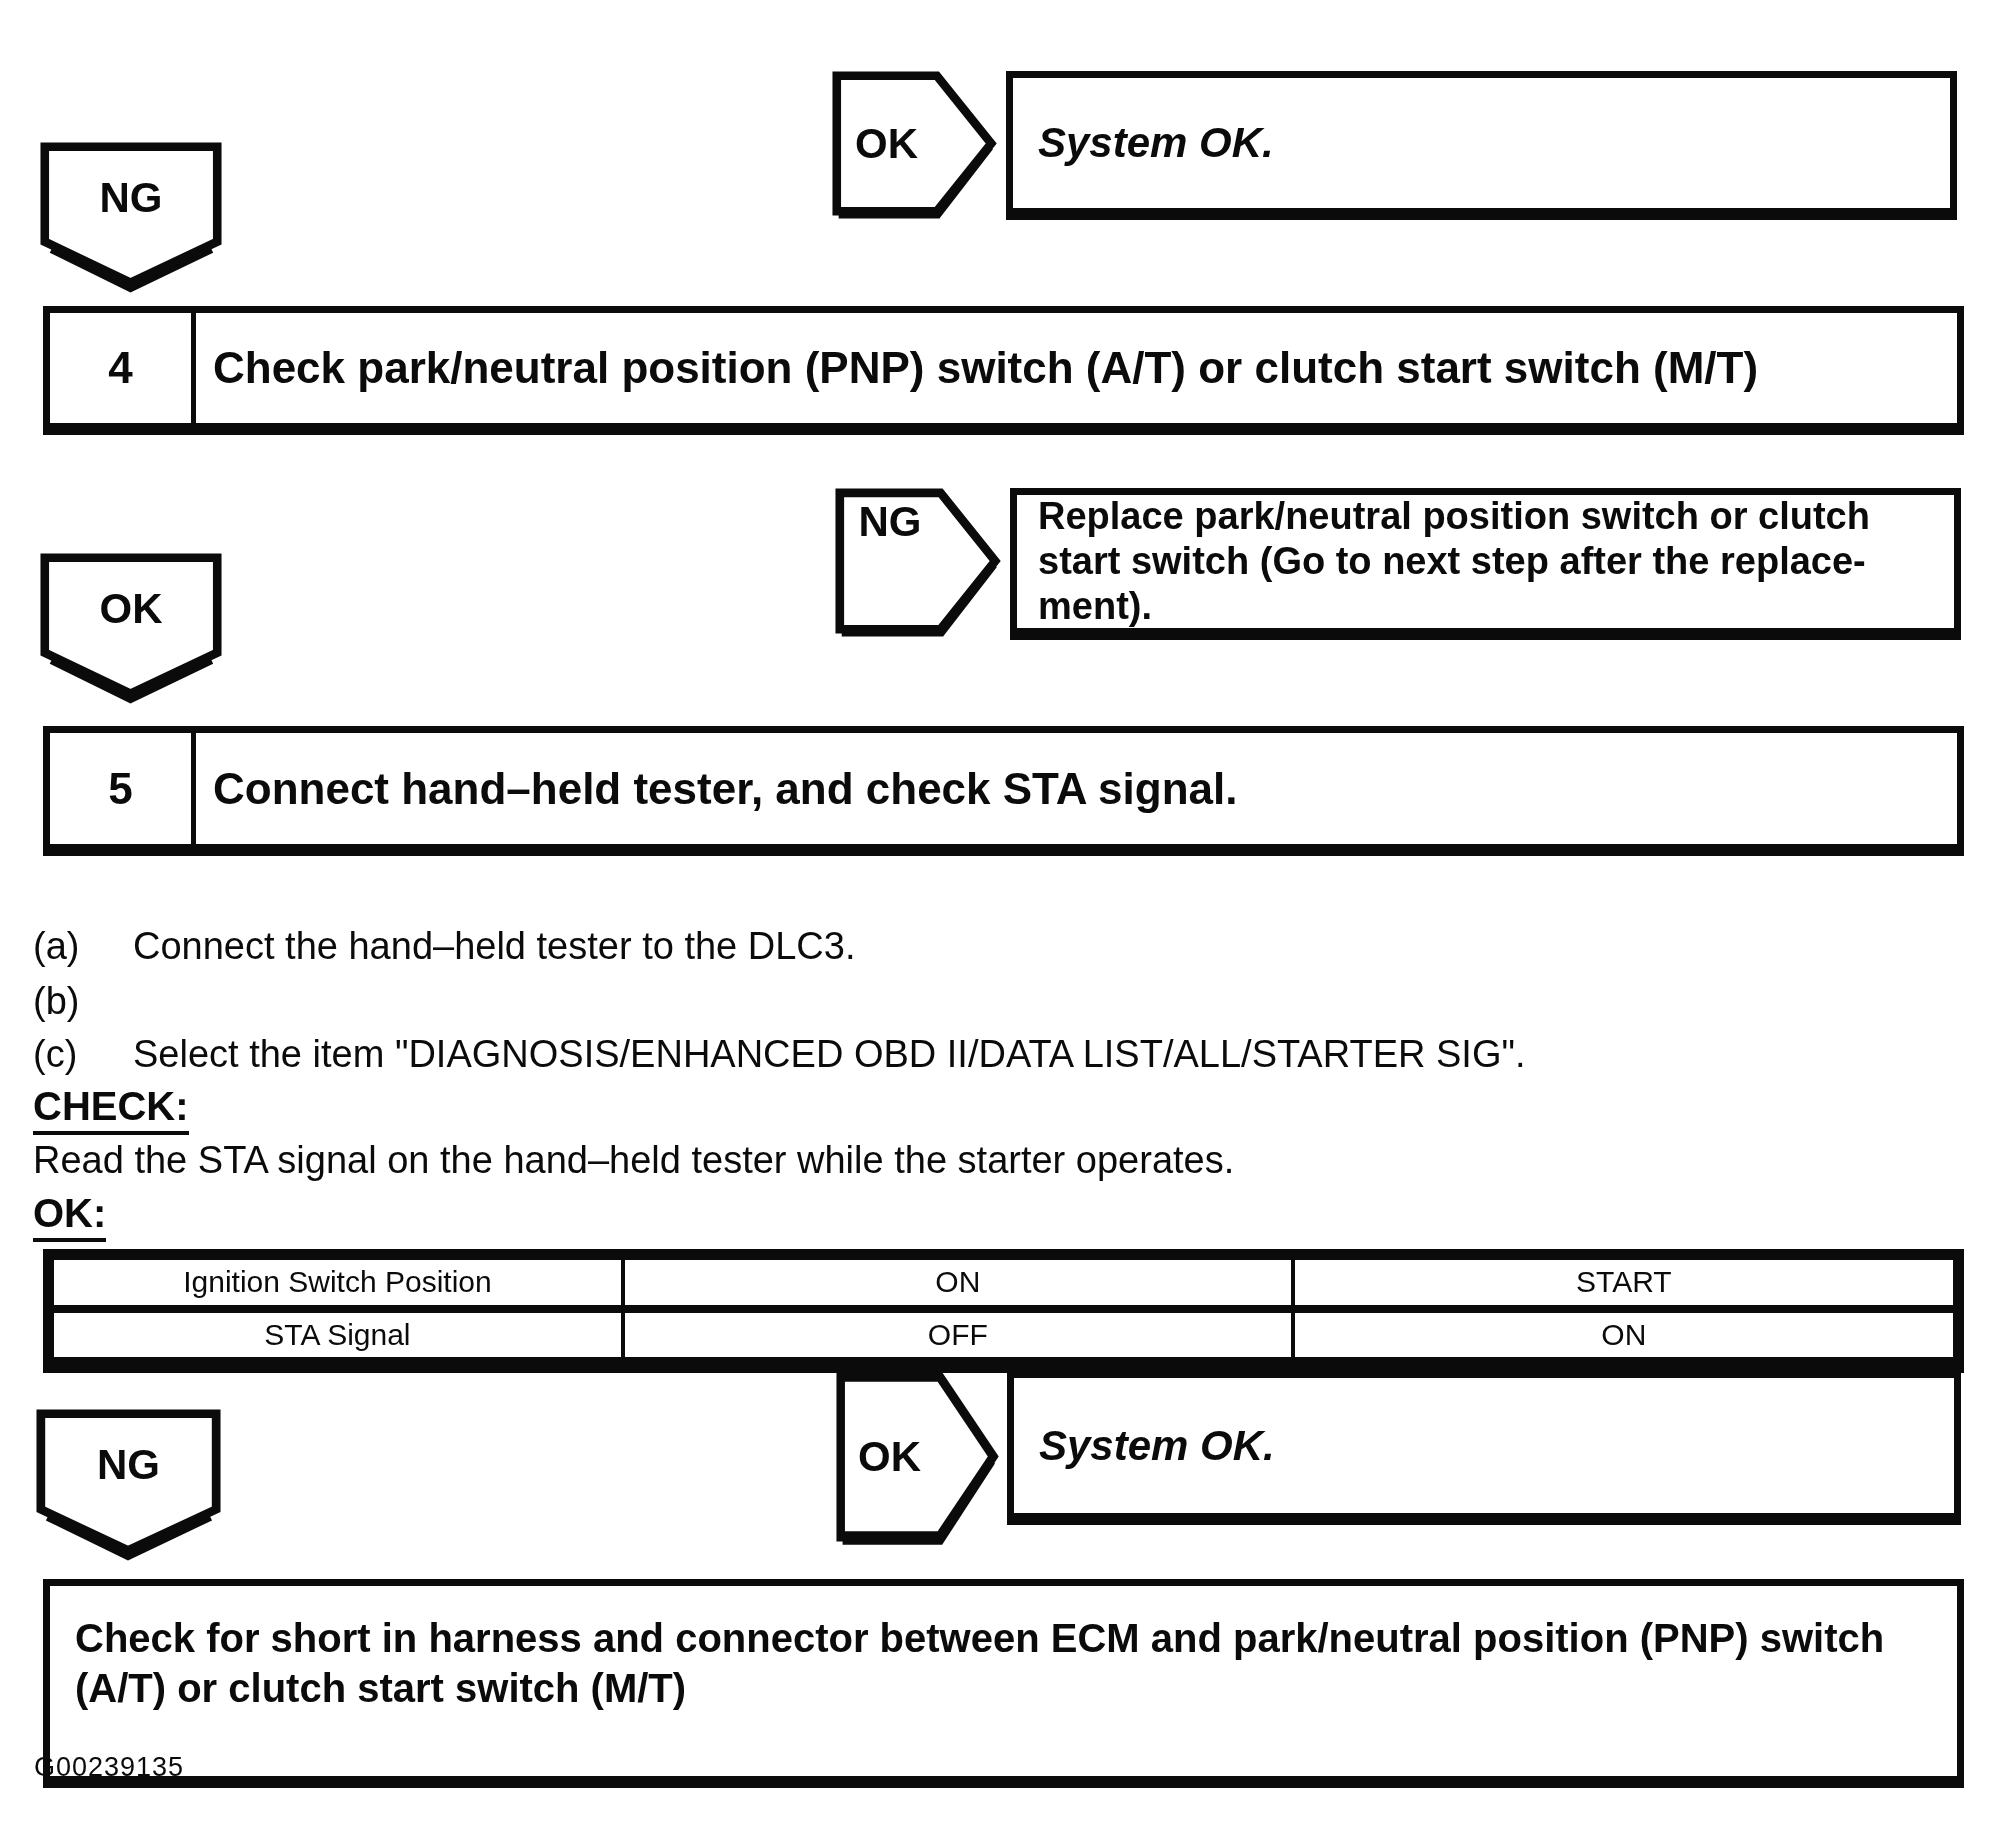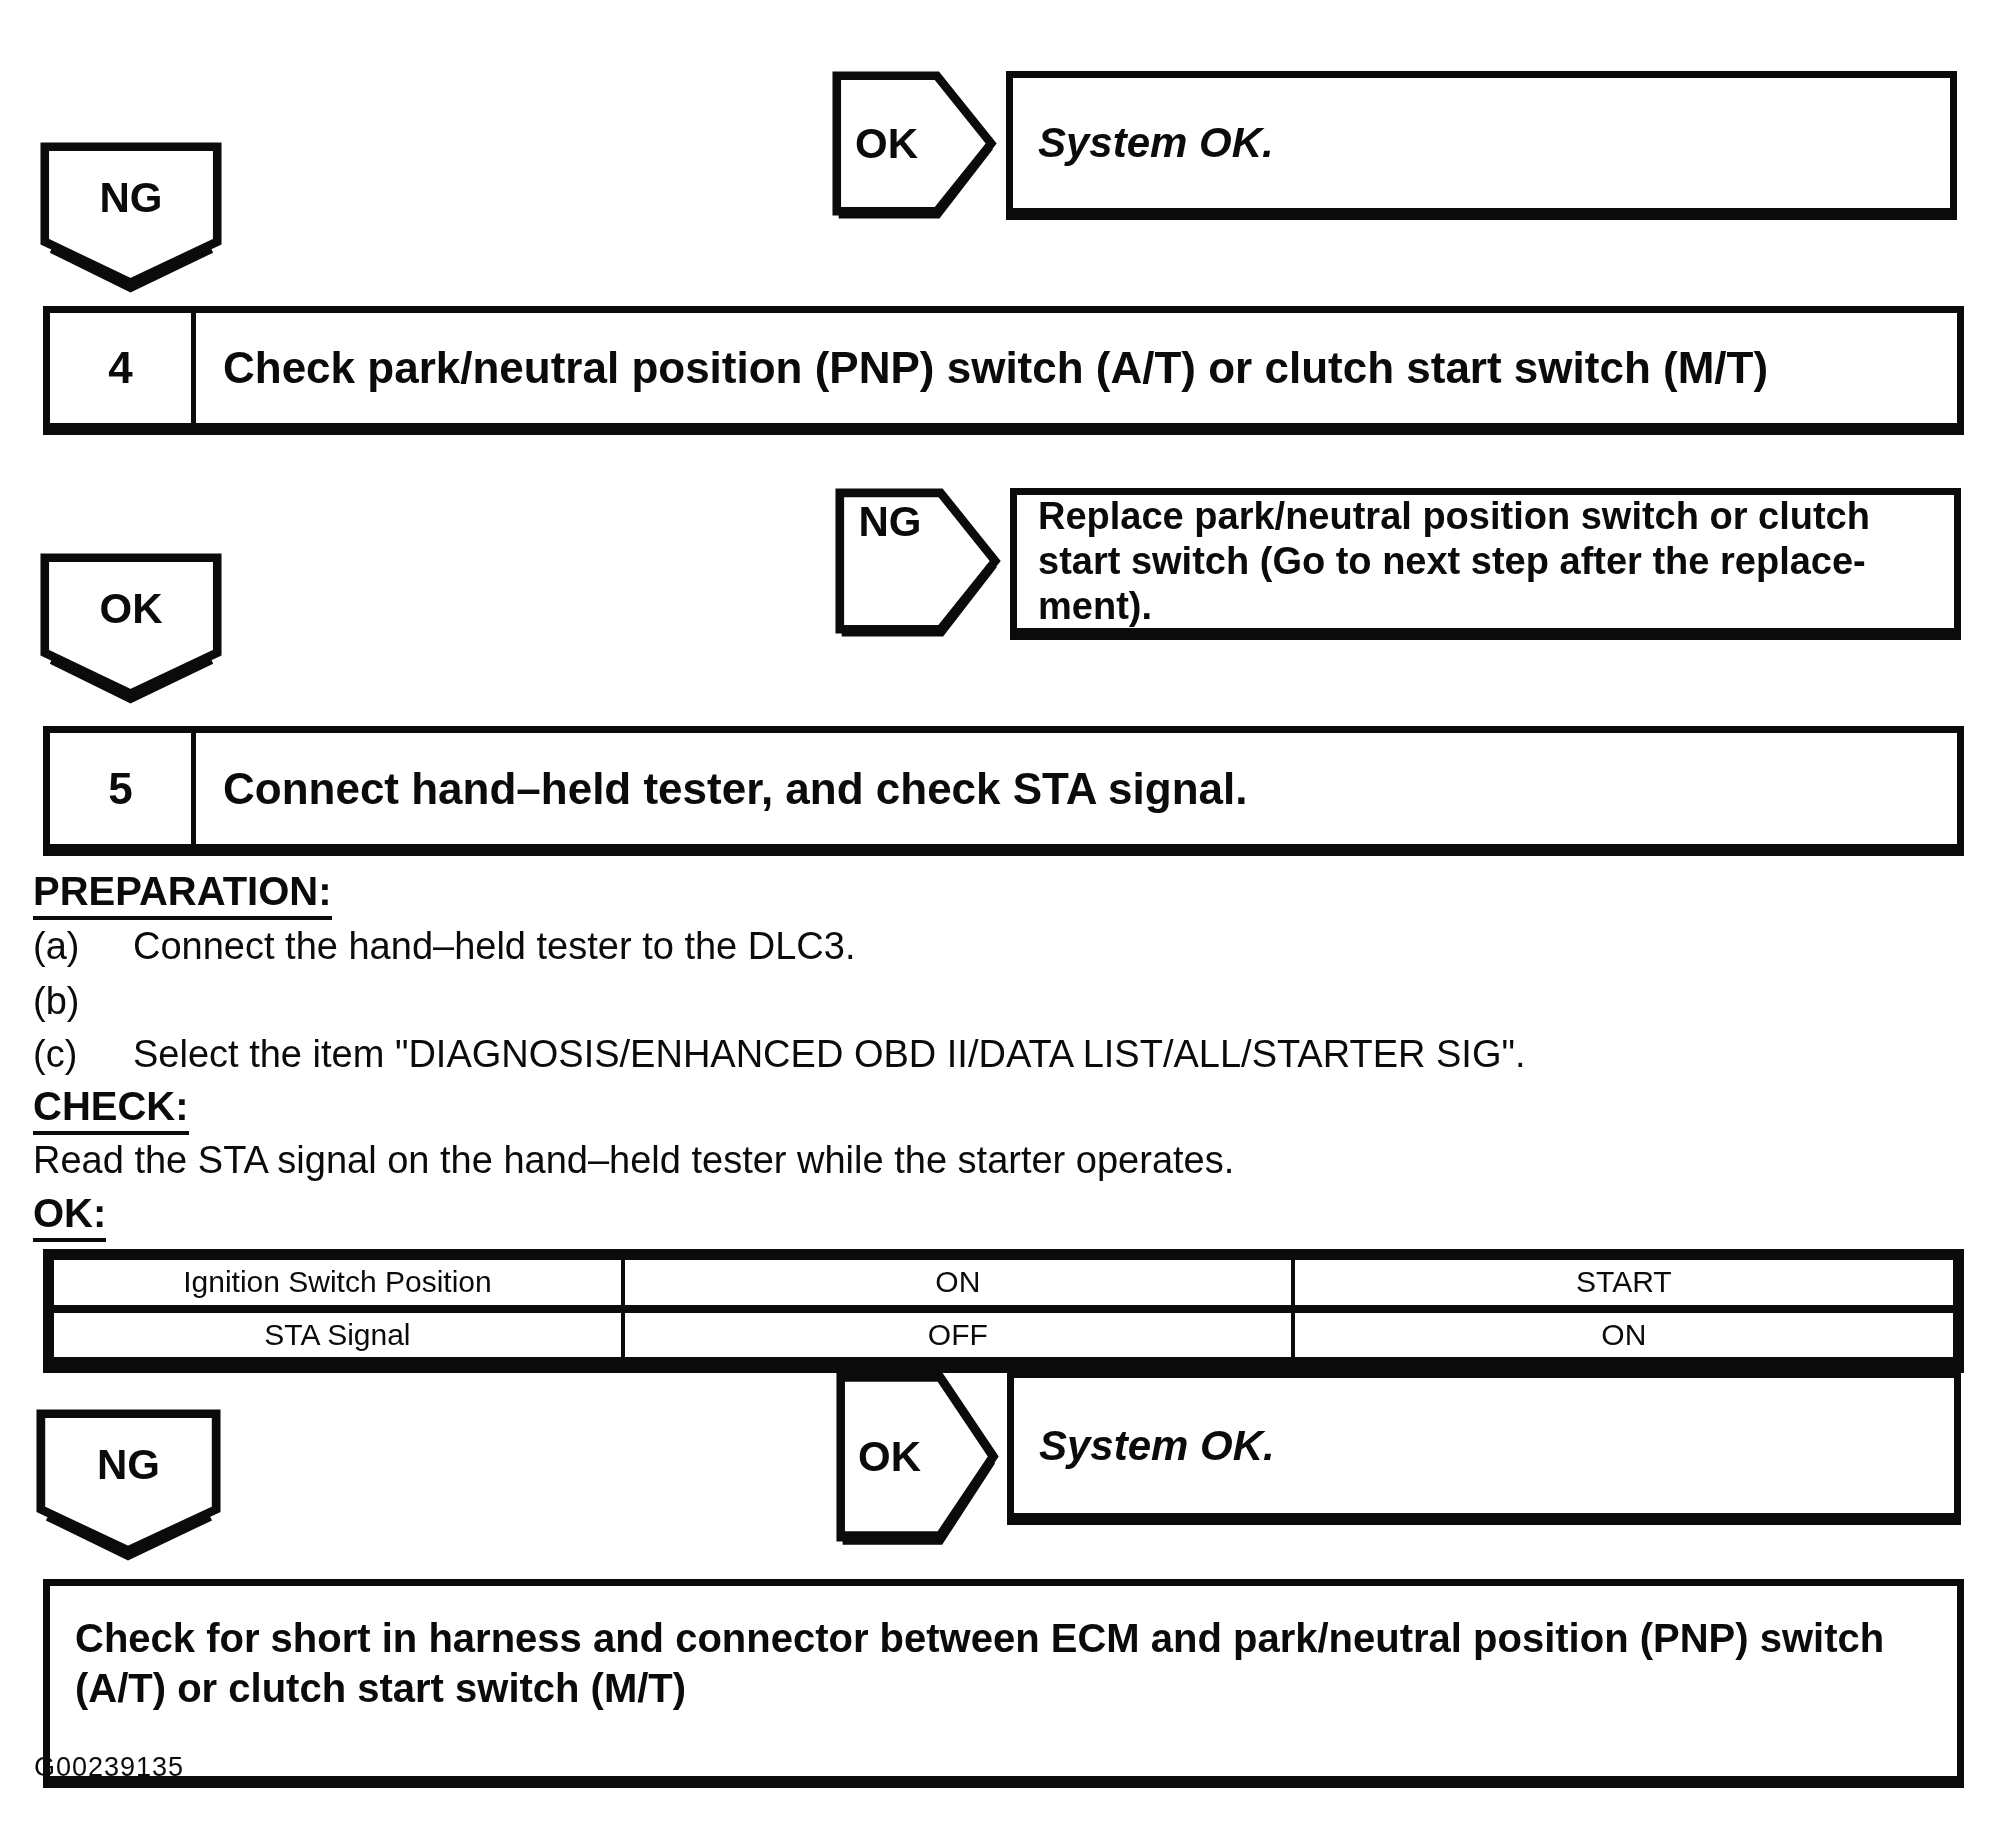--- a/index.html
+++ b/index.html
@@ -31,21 +31,21 @@
   .step-box{display:flex;}
   .step-num{
     box-sizing:border-box;
     width:146px;
     border-right:5.7px solid var(--ink);
     display:flex;align-items:center;justify-content:center;
     font-weight:bold;font-size:44px;
   }
   .step-title{
     flex:1;display:flex;align-items:center;
-    padding:0 27px;
+    padding:0 17px;
     font-weight:bold;font-size:44px;line-height:1.12;
   }
   .action-box{
     padding:27px 29px 0 25px;
     font-weight:bold;font-size:40px;line-height:1.25;
   }
   .replace-box{
     display:flex;align-items:center;
     padding:3.8px 21px;
     font-weight:bold;font-size:38px;line-height:1.18;
@@ -144,21 +144,20 @@
       <polygon points="5,4 186,4 186,104 95,147 5,104" fill="#ffffff" stroke="#0b0b0b" stroke-width="9"></polygon>
     </svg>
     <span class="lbl">OK</span>
   </div>
 
   <div class="box step-box" style="left:43px;top:726px;width:1921px;height:130px">
     <div class="step-num">5</div>
     <div class="step-title">Connect hand–held tester, and check STA signal.</div>
   </div>
 
-  <span class="heading" style="left:33px;top:869px">PREPARATION:</span>
 
   <div class="bodyline" style="left:33px;top:925px;width:1902px">
     <span class="li-label">(a)</span>
     <span class="li-text">Connect the hand–held tester to the DLC3.</span>
   </div>
   <div class="bodyline" style="left:33px;top:980px;width:1902px">
     <span class="li-label">(b)</span>
   </div>
   <div class="bodyline" style="left:33px;top:1033px;width:1902px">
     <span class="li-label">(c)</span>

